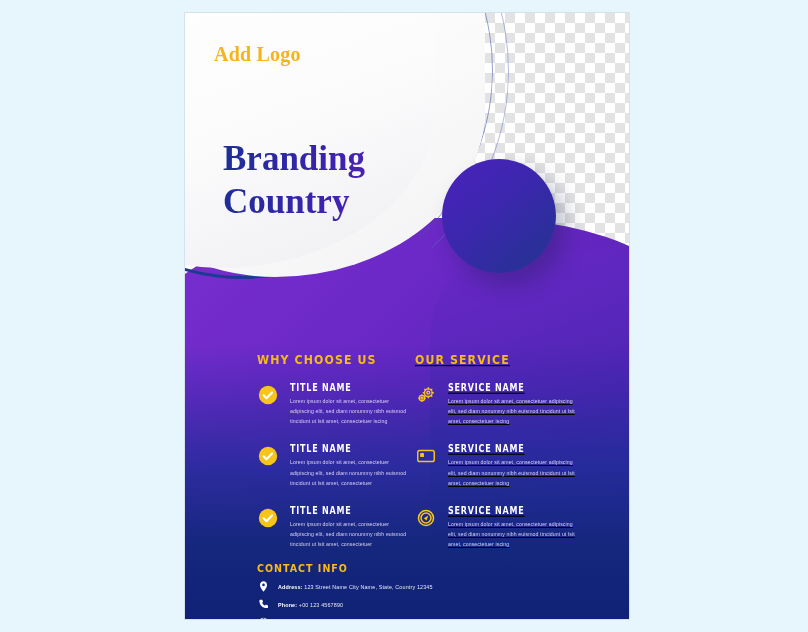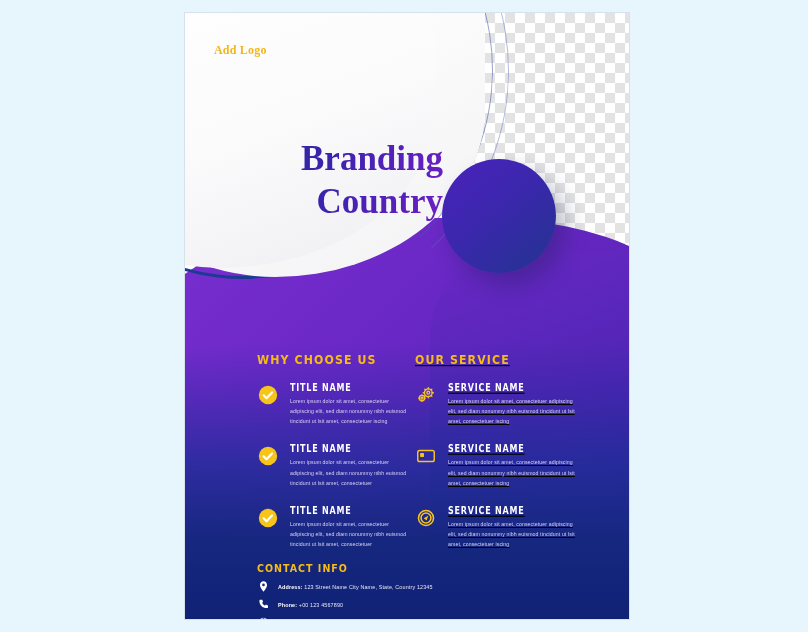--- a/index.html
+++ b/index.html
@@ -97,29 +97,29 @@
         #16277f 72%,
         #0f2275 100%);
   }
 
   
   .content{position:absolute;z-index:10;inset:0;}
 
   .logo{
     position:absolute;left:29px;top:30px;
     font-family:"Liberation Serif",serif;
-    font-weight:bold;font-size:12px;color:#f5b51a;
+    font-weight:bold;font-size:20px;color:#f5b51a;
     letter-spacing:.2px;
   }
 
   .poster-title{
     position:absolute;left:38px;top:124px;width:220px;
     font-family:"Liberation Serif",serif;
     font-weight:bold;font-size:35px;line-height:1.24;
-    text-align:right;
+    text-align:left;
     background:linear-gradient(100deg,#1c2f96 0%,#3a23ad 45%,#6b1fc4 100%);
     -webkit-background-clip:text;background-clip:text;
     color:transparent;-webkit-text-fill-color:transparent;
     text-shadow:none;
   }
 
   .columns{position:absolute;left:0;top:320px;width:444px;}
   .col{position:absolute;top:0;margin-top:19px;}
   .col-left{left:72px;width:150px;}
   .col-right{left:230px;width:165px;text-decoration:underline;}

